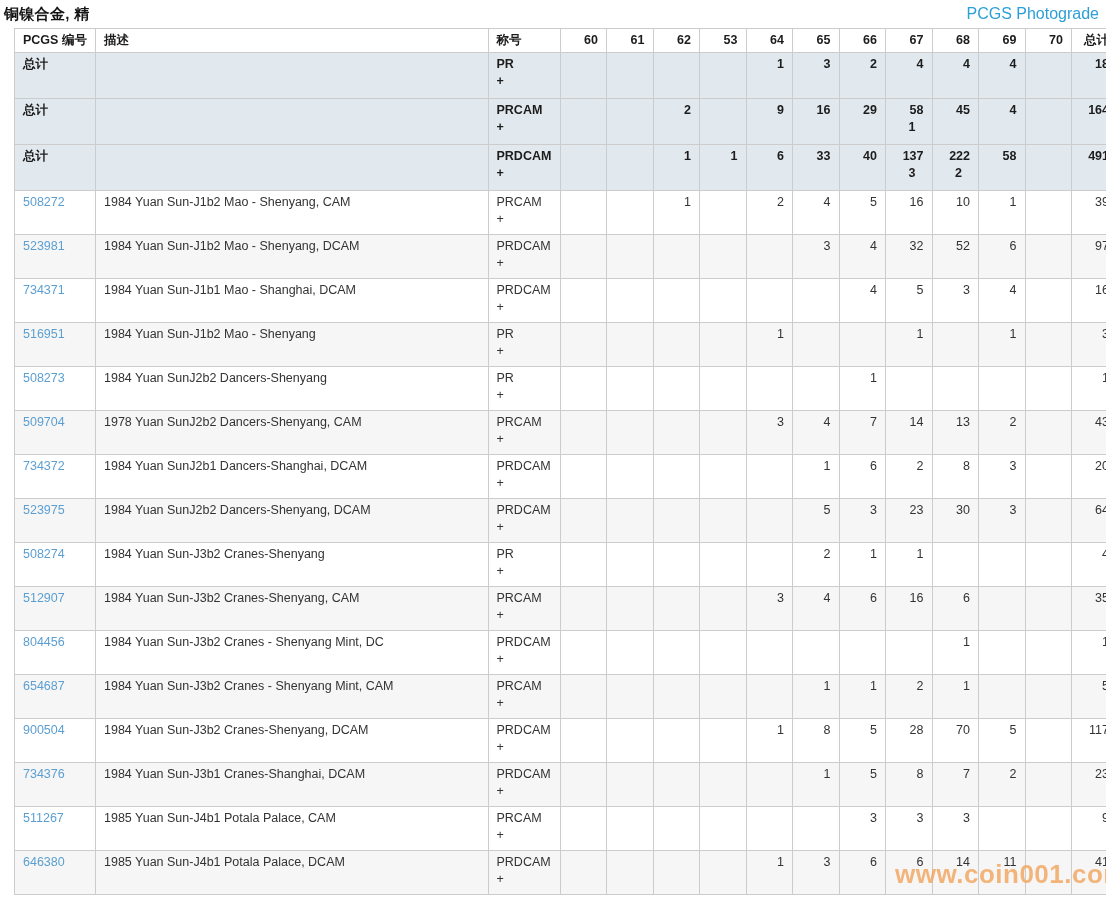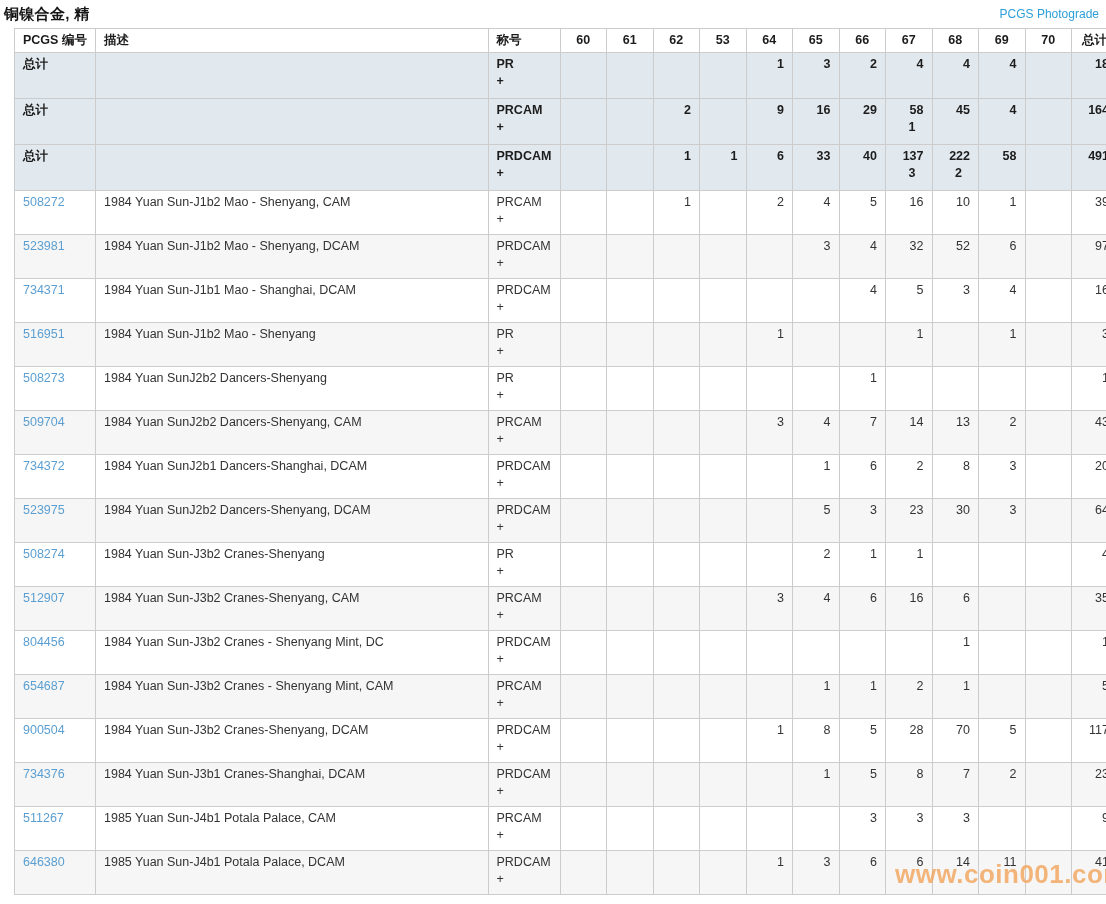--- a/index.html
+++ b/index.html
@@ -24,21 +24,21 @@
     height: 18px;
   }
   .page-title {
     margin: 0;
     font-size: 15px;
     font-weight: bold;
     color: #151515;
     letter-spacing: 0.3px;
   }
   .pg-link {
-    font-size: 12px;
+    font-size: 16px;
     color: var(--link-blue, #2d9fd8);
     text-decoration: none;
     cursor: pointer;
     margin-left: 33px;
   }
   table.pop {
     border-collapse: collapse;
     table-layout: fixed;
     width: 1104px;
     margin-left: 14px;
@@ -49,21 +49,21 @@
     border: 1px solid #cccccc;
     vertical-align: top;
     padding: 3px 8px;
     line-height: 17px;
     overflow: hidden;
     white-space: nowrap;
   }
   thead th {
     font-weight: bold;
     color: #1c1c1c;
-    text-align: center;
+    text-align: right;
     height: 15px;
     background: #ffffff;
   }
   thead th.c-id, thead th.c-desc, thead th.c-sign {
     text-align: left;
   }
   tr.total-row {
     background: var(--totals-bg, #e2e9ee);
     font-weight: bold;
     color: #1c1c1c;
@@ -379,21 +379,21 @@
             <div>1</div>
           </td>
           <td class="num"></td>
           <td class="num"></td>
           <td class="num"></td>
           <td class="num"></td>
           <td class="num tot">1</td>
         </tr>
         <tr class="data-row stripe">
           <td class="c-id"><a class="pcgs-num">509704</a></td>
-          <td class="c-desc">1984 Yuan SunJ2b2 Dancers-Shenyang, CAM</td>
+          <td class="c-desc">1978 Yuan SunJ2b2 Dancers-Shenyang, CAM</td>
           <td class="c-sign">
             <div>PRCAM</div>
             <div>+</div>
           </td>
           <td class="num"></td>
           <td class="num"></td>
           <td class="num"></td>
           <td class="num"></td>
           <td class="num">
             <div>3</div>

